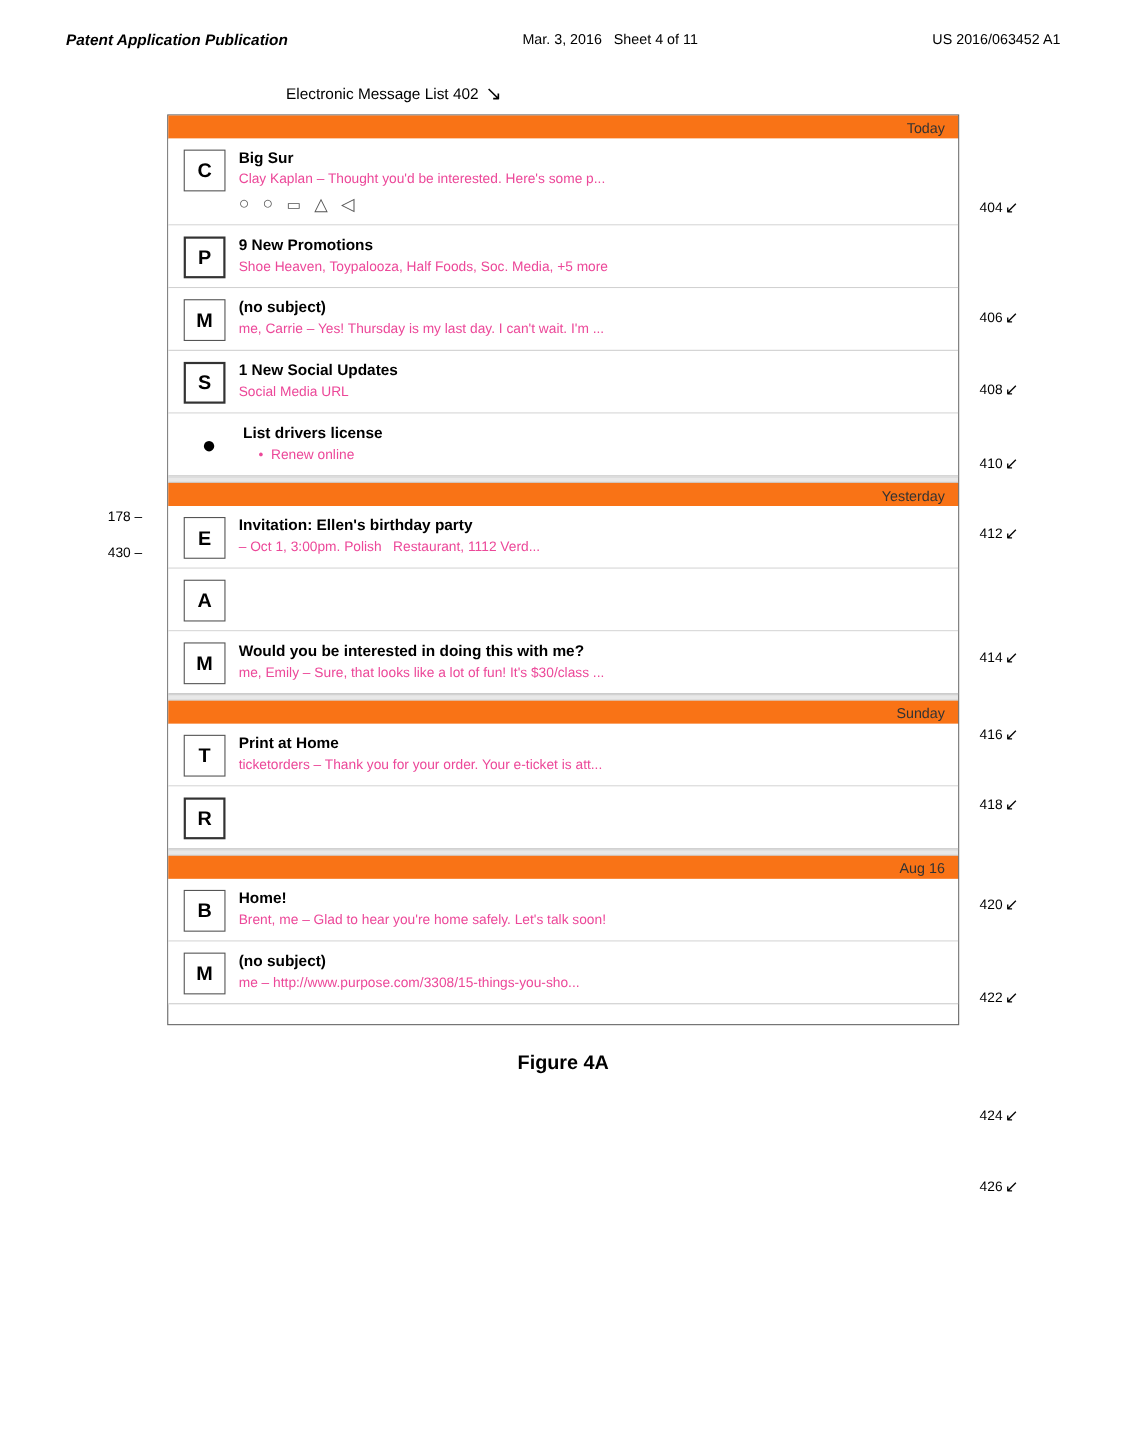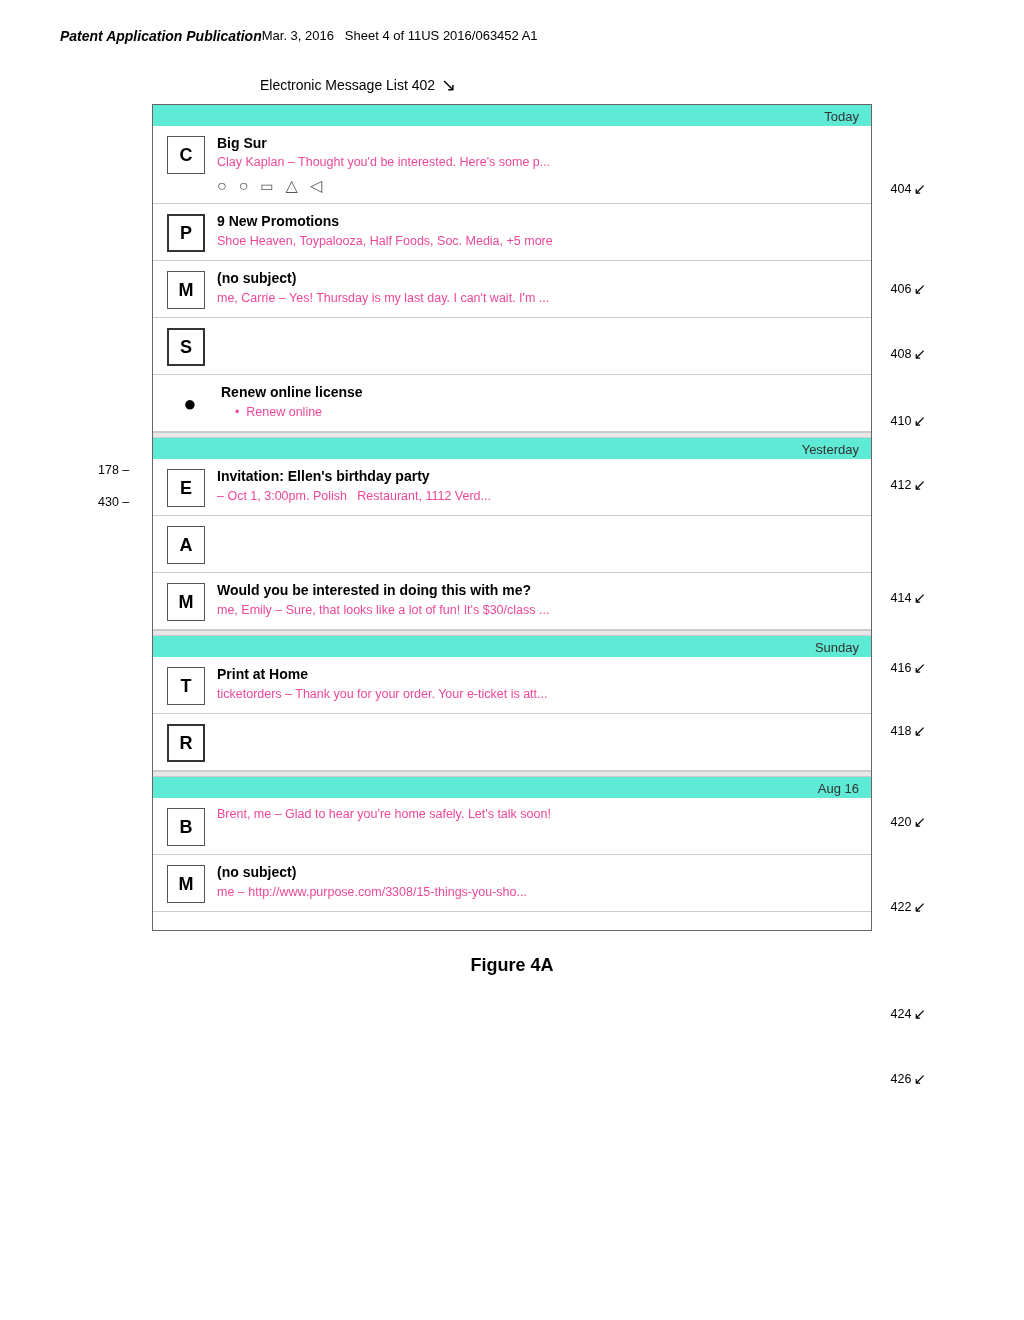--- a/index.html
+++ b/index.html
@@ -8,21 +8,21 @@
       font-family: Arial, Helvetica, sans-serif;
       width: 1024px;
       min-height: 1320px;
       position: relative;
       color: #000;
     }
 
     
     .patent-header {
       display: flex;
-      justify-content: flex-start;
+      justify-content: space-between;
       align-items: flex-start;
       padding: 28px 60px 10px 60px;
       font-size: 14px;
     }
     .patent-header .left {
       font-weight: bold;
       font-style: italic;
     }
     .patent-header .center {
       font-size: 13px;
@@ -65,21 +65,21 @@
       border: 1.5px solid #666;
       position: relative;
     }
 
     
     .section-label {
       text-align: right;
       font-size: 13px;
       padding: 4px 12px 2px 0;
       color: #333;
-      background: #5eead4;
+      background: #f97316;
     }
 
     
     .email-row {
       display: flex;
       align-items: flex-start;
       padding: 8px 10px 8px 14px;
       border-bottom: 1px solid #ccc;
       position: relative;
       min-height: 56px;
@@ -259,30 +259,34 @@
           <div class="email-preview">me, Carrie – Yes! Thursday is my last day. I can't wait. I'm ...</div>
         </div>
       </div>
 
       <div class="ref-block" style="top: 240px;">
         408 <span class="curved-arrow">↙</span>
       </div>
 
       <div class="email-row">
         <div class="avatar bold-letter" style="font-style:normal;border:2px solid #333;font-weight:900;">S</div>
+        <div class="email-content">
+          <div class="email-subject">1 New Social Updates</div>
+          <div class="email-preview">Social Media URL</div>
+        </div>
       </div>
 
       <div class="ref-block" style="top: 307px;">
         410 <span class="curved-arrow">↙</span>
       </div>
 
       <div class="email-row">
         <div class="avatar bullet-icon" style="border:none;font-size:22px;margin-right:12px;">●</div>
         <div class="email-content">
-          <div class="email-subject">Renew online license</div>
+          <div class="email-subject">List drivers license</div>
           <div class="email-preview indented">• &nbsp;Renew online</div>
         </div>
       </div>
 
       <div class="ref-block" style="top: 371px;">
         412 <span class="curved-arrow">↙</span>
       </div>
 
       <div class="left-ref-block" style="top: 358px;">178 –</div>
       <div class="left-ref-block" style="top: 390px;">430 –</div>
@@ -342,20 +346,21 @@
         422 <span class="curved-arrow">↙</span>
       </div>
 
       <div class="section-separator"></div>
 
       <div class="section-label">Aug 16</div>
 
       <div class="email-row">
         <div class="avatar">B</div>
         <div class="email-content">
+          <div class="email-subject">Home!</div>
           <div class="email-preview">Brent, me – Glad to hear you're home safely. Let's talk soon!</div>
         </div>
       </div>
       <div class="ref-block" style="top: 900px;">
         424 <span class="curved-arrow">↙</span>
       </div>
 
       <div class="email-row">
         <div class="avatar">M</div>
         <div class="email-content">

